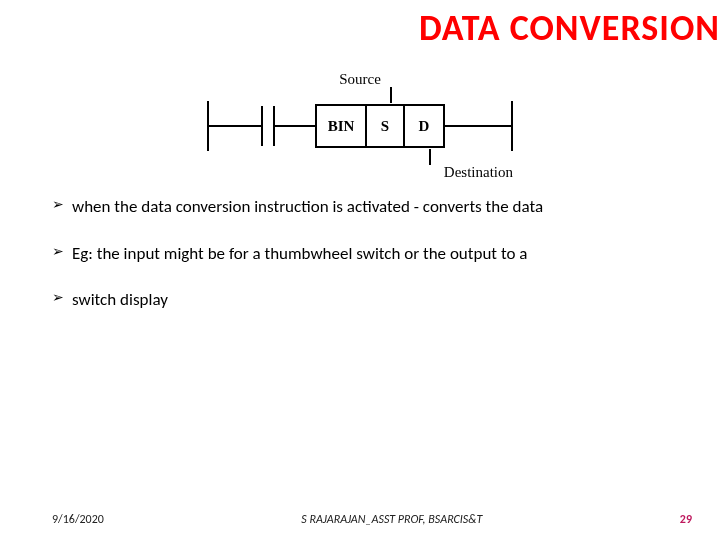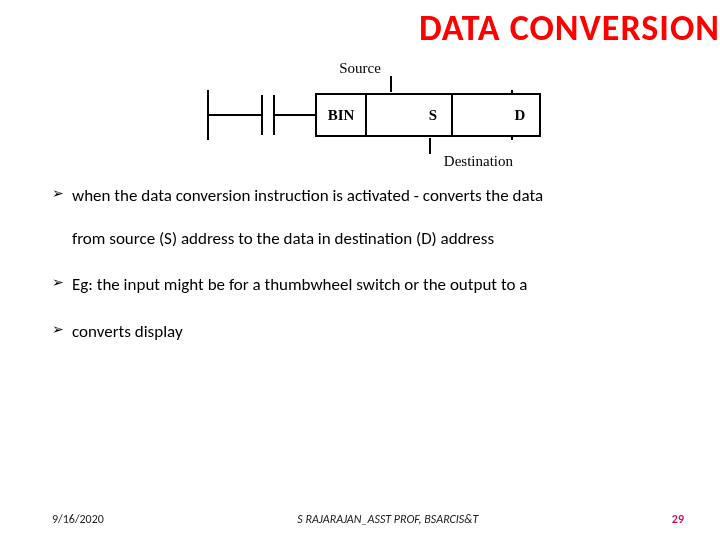--- a/index.html
+++ b/index.html
@@ -15,21 +15,21 @@
   }
   .title {
     text-align: right;
     font-size: 36px;
     font-weight: 700;
     color: #ff0000;
     margin-top: 6px;
     letter-spacing: 1px;
   }
   .diagram {
-    margin: 10px auto 14px auto;
+    margin: 21px auto 14px auto;
     width: 306px;
     height: 110px;
     position: relative;
   }
   .src-label {
     position: absolute;
     top: 0;
     left: 0;
     width: 100%;
     text-align: center;
@@ -100,21 +100,20 @@
   .contact::after  { right: 0; width: 10px; }
   .block {
     position: absolute;
     top: 50%;
     left: 108px;
     transform: translateY(-50%);
     display: flex;
     border: 2px solid #000;
     background: #fff;
     height: 40px;
-    gap: 48px;
   }
   .cell {
     display: flex;
     align-items: center;
     justify-content: center;
     font-family: "Times New Roman", serif;
     font-weight: 700;
     font-size: 15px;
     border-right: 2px solid #000;
     box-sizing: border-box;
@@ -156,21 +155,21 @@
     margin-top: 18px;
   }
   .footer {
     position: absolute;
     bottom: 14px;
     left: 0;
     right: 0;
     display: flex;
     justify-content: space-between;
     align-items: center;
-    padding: 0 36px 0 52px;
+    padding: 0 28px 0 52px;
     font-size: 12px;
     color: #222;
   }
   .footer .center { flex: 1; text-align: center; font-style: italic; }
   .footer .pg { color: #be185d; font-weight: bold; }
 </style>
 </head>
 <body>
 
 <div class="title">DATA CONVERSION</div>
@@ -196,27 +195,26 @@
     </div>
   </div>
 
   <div class="d-point"></div>
   <div class="dst-label">Destination</div>
 </div>
 
 <ul class="bullets">
   <li>
     <span>when the data conversion instruction is activated -  converts the data</span>
-    <span class="continuation">from source (S) address to the data in destination (D) address</span>
   </li>
   <li>
     <span>Eg: the input might be for a thumbwheel switch or the output to a</span>
   </li>
   <li>
-    <span>converts display</span>
+    <span>switch display</span>
   </li>
 </ul>
 
 <div class="footer">
   <span>9/16/2020</span>
   <span class="center">S RAJARAJAN_ASST PROF, BSARCIS&amp;T</span>
   <span class="pg">29</span>
 </div>
 
 </body></html>

